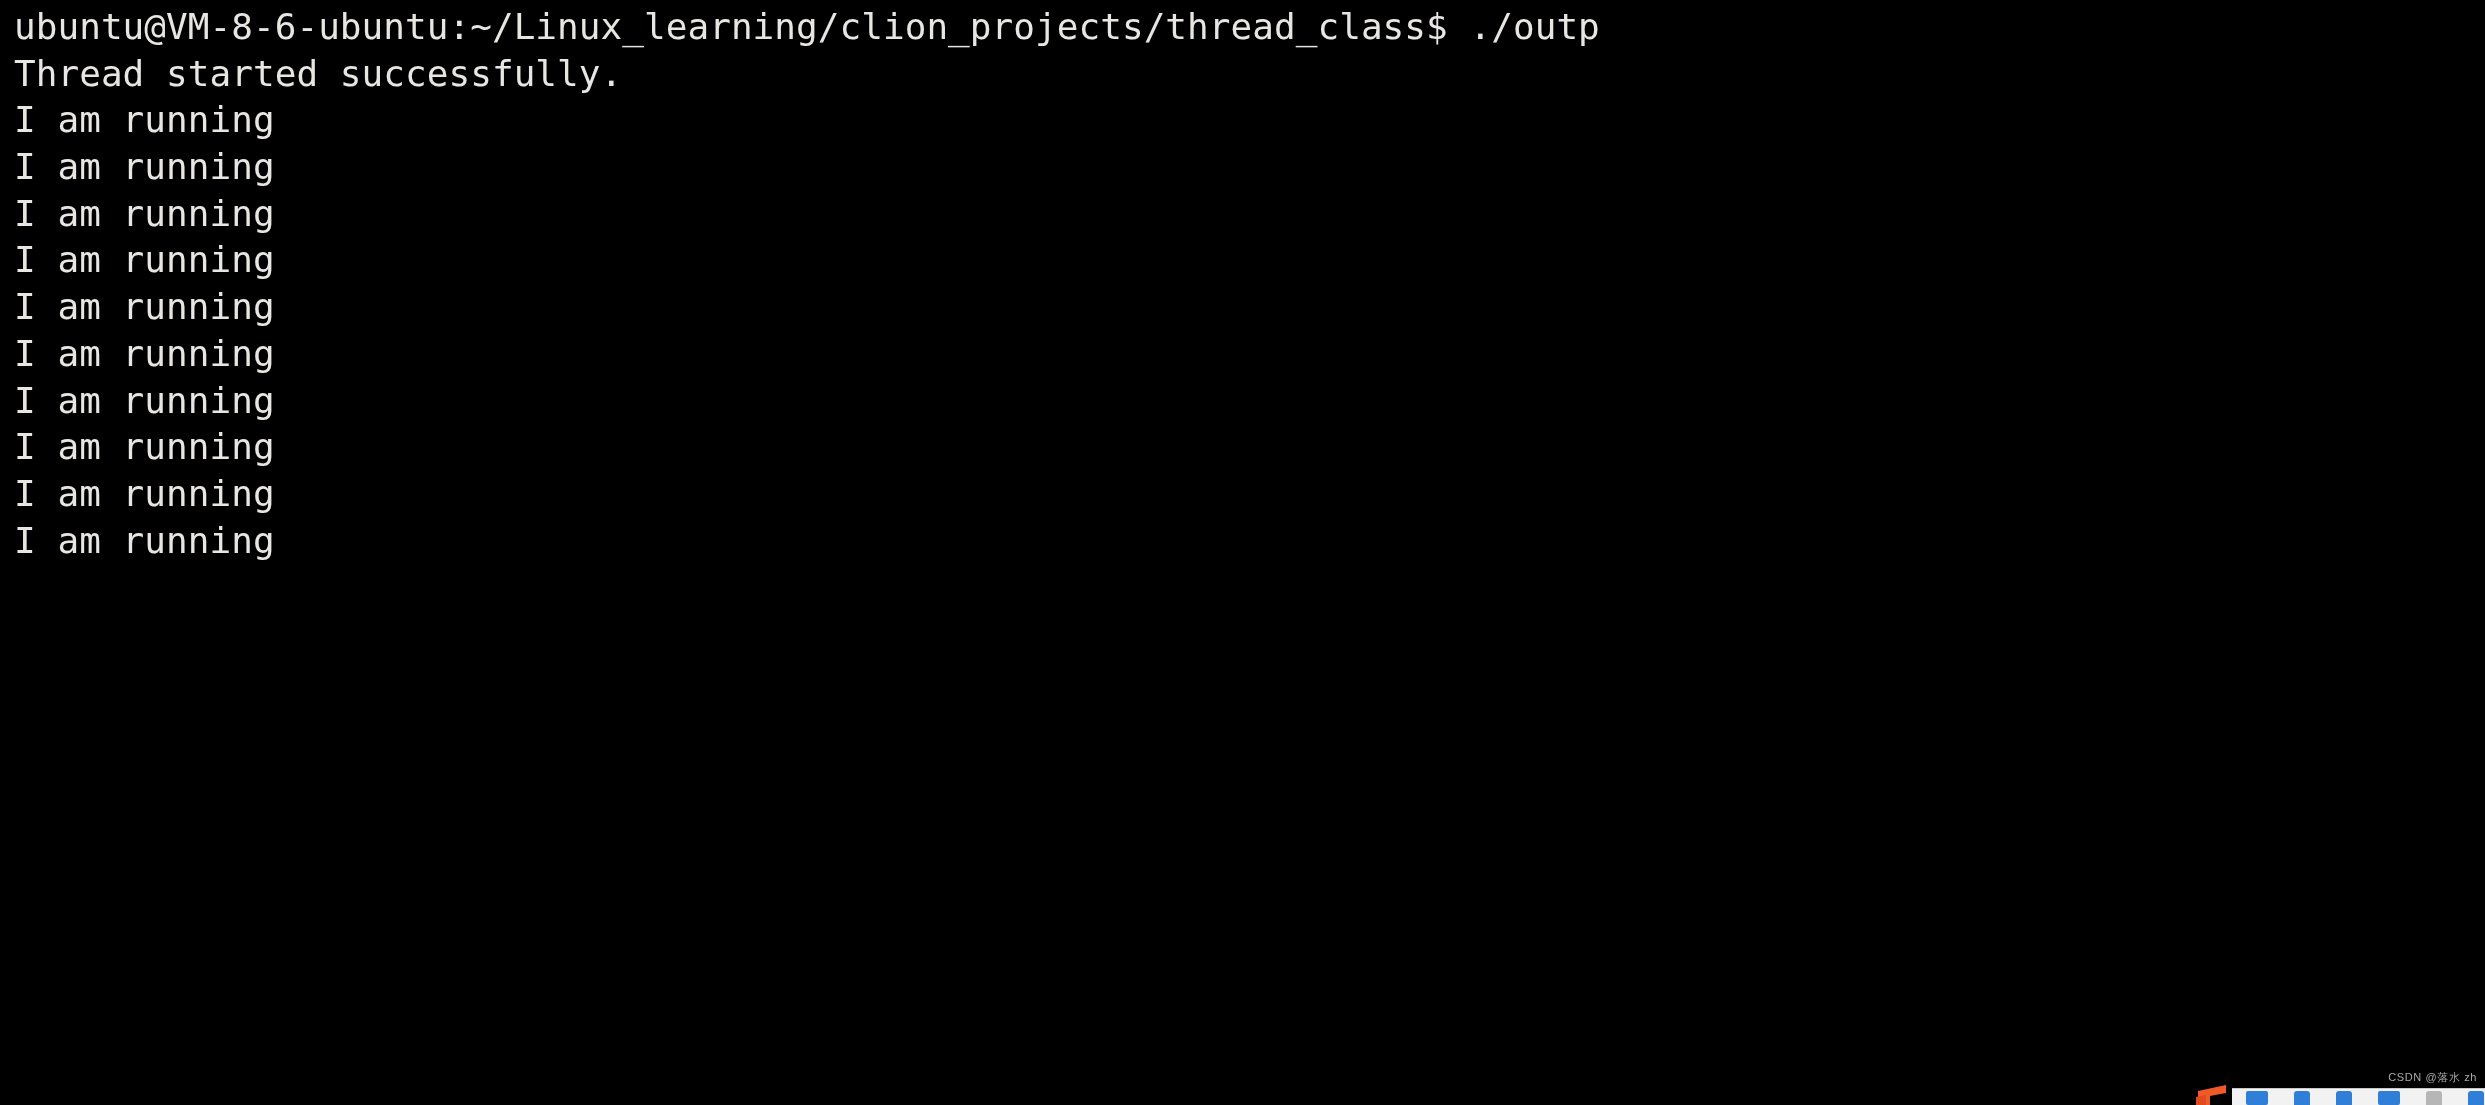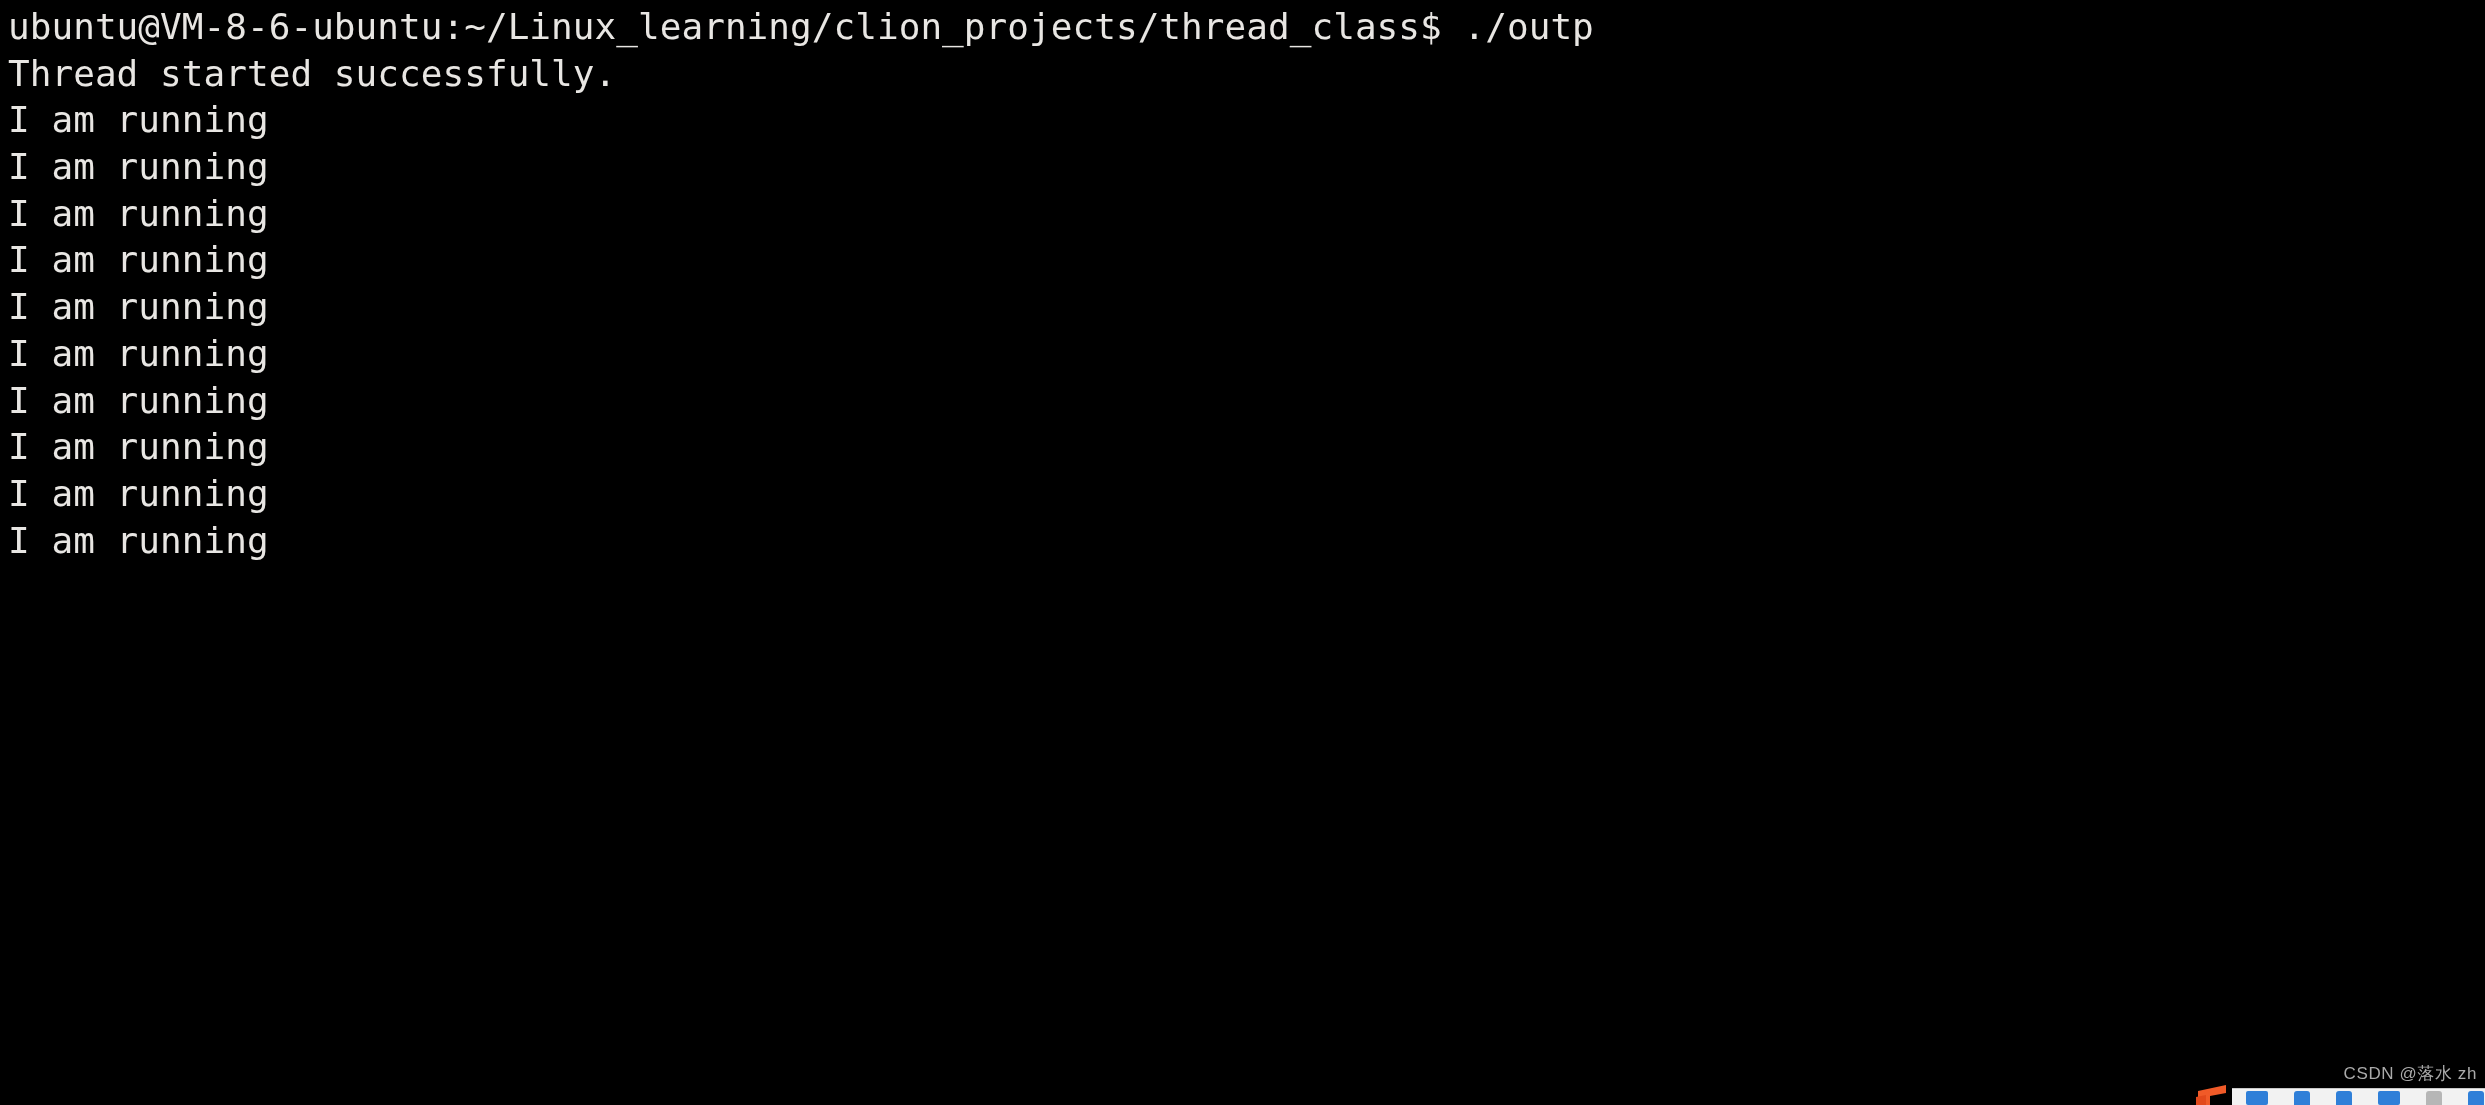--- a/index.html
+++ b/index.html
@@ -29,34 +29,34 @@
   }
 
   .term-line {
     font-family: "DejaVu Sans Mono", "Liberation Mono", monospace;
     font-size: 36px;
     line-height: 46.7px;
     height: 46.7px;
     color: #e8e6e3;
     white-space: pre;
     letter-spacing: 0.05px;
-    padding-left: 8px;
+    padding-left: 14px;
     -webkit-font-smoothing: antialiased;
   }
 
   
   #terminal .term-line:first-child { margin-top: 4px; }
 
   
   #watermark {
     position: absolute;
     right: 8px;
     bottom: 20px;
     font-family: "Liberation Sans", "DejaVu Sans", sans-serif;
-    font-size: 17px;
+    font-size: 11px;
     color: #b9b9b9;
     letter-spacing: 0.6px;
     white-space: nowrap;
     opacity: 0.92;
     pointer-events: none;
     text-align: center;
   }
 
   #taskbar-sliver {
     position: absolute;

